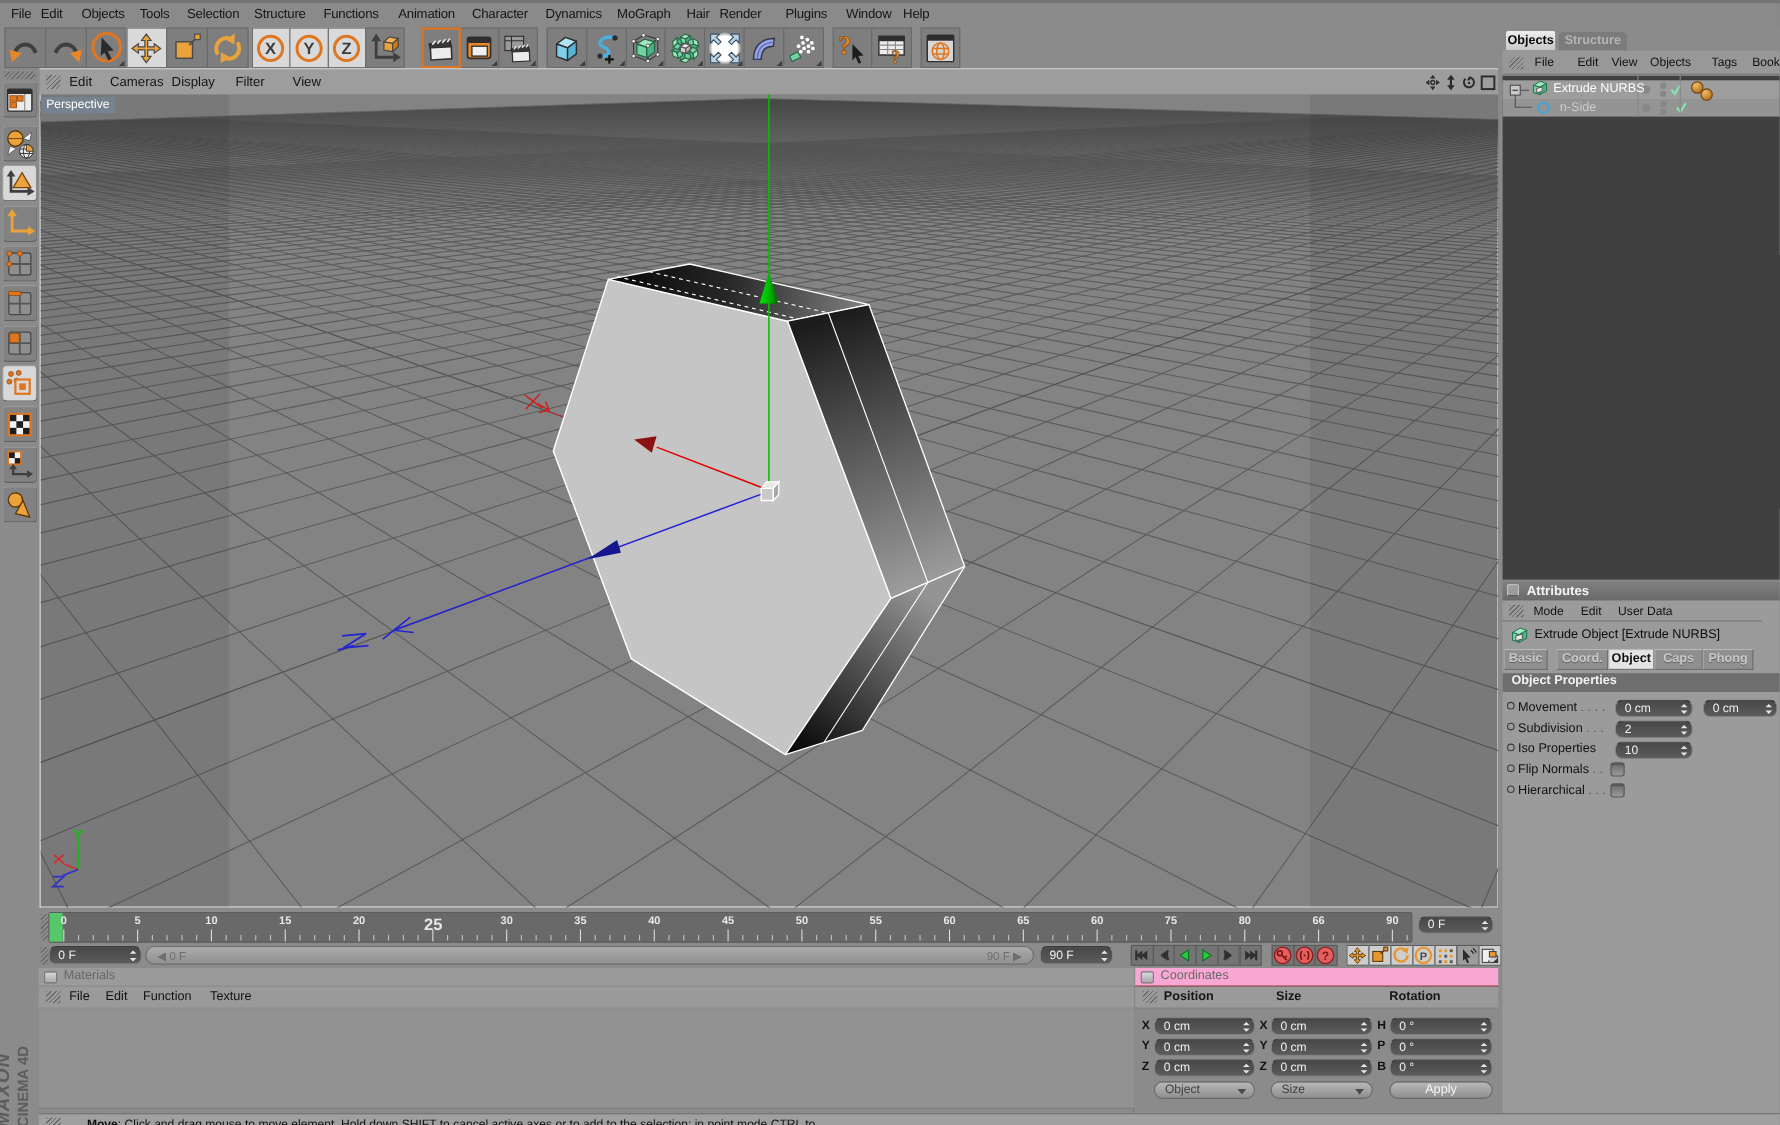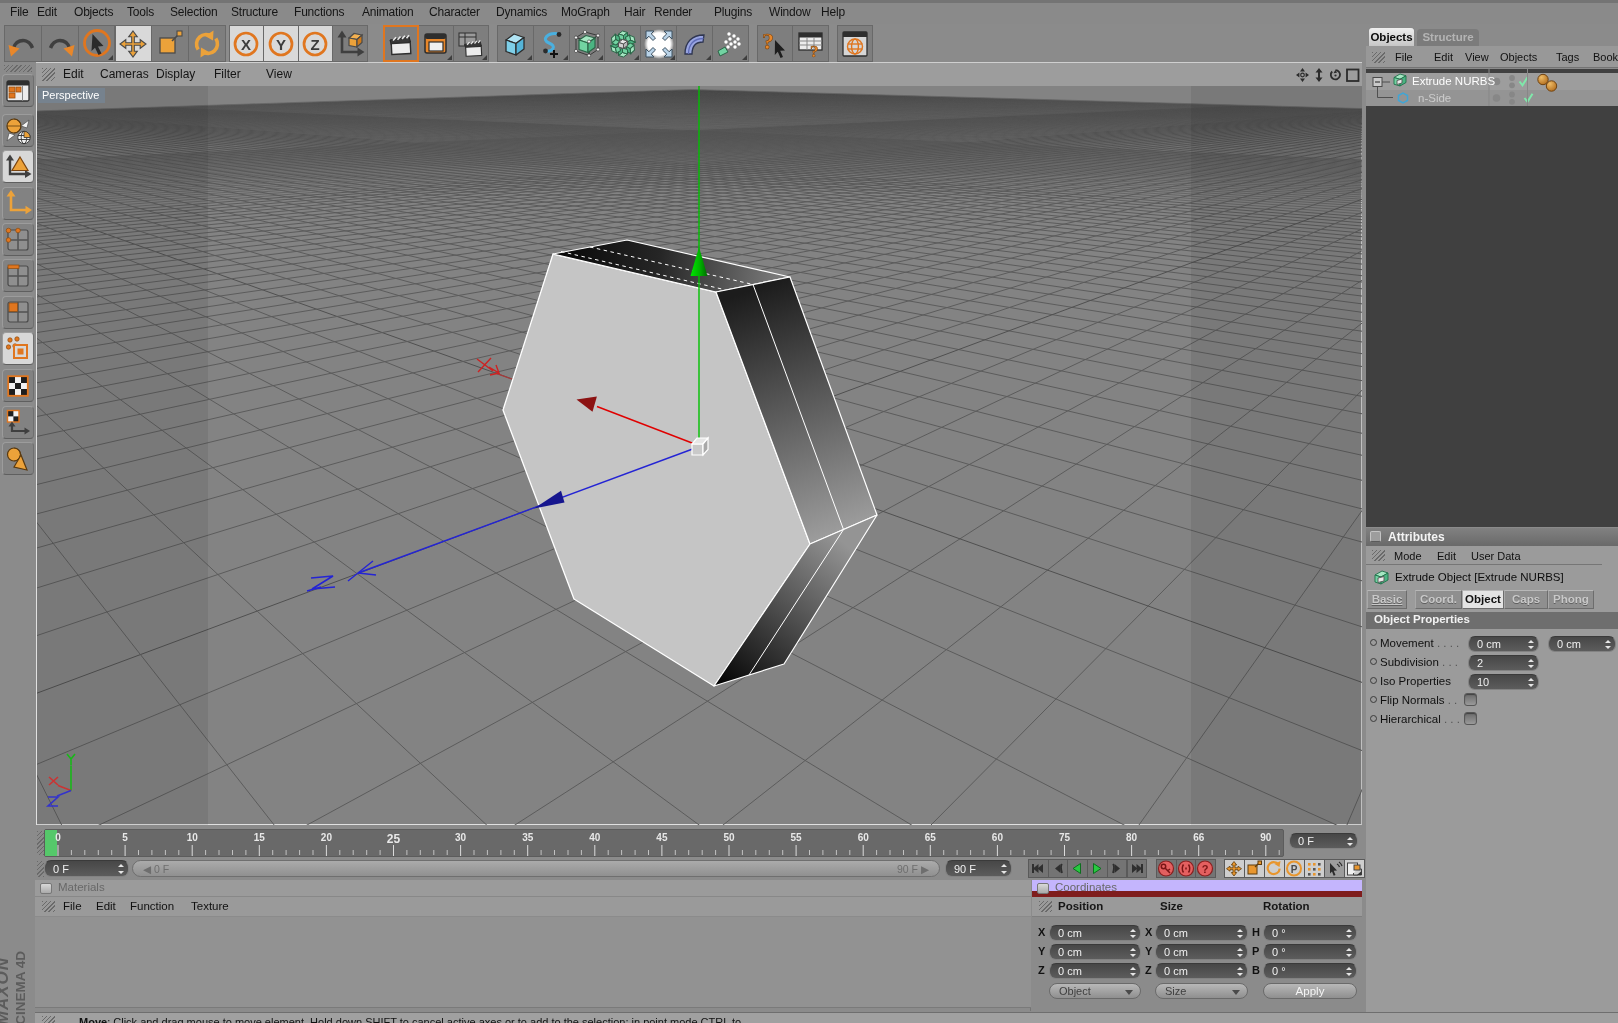--- a/index.html
+++ b/index.html
@@ -1013,21 +1013,21 @@
 </div>
 <svg class="abs" style="left:1374px;top:570px;" width="15" height="15" viewBox="0 0 15 15">
   <g stroke="#1f6f4a" stroke-width="0.9">
     <polygon points="1,5 8,1 14,3 7,7" fill="#a5e6c2"></polygon>
     <polygon points="1,5 7,7 7,14 1,12" fill="#72d3a2"></polygon>
     <polygon points="7,7 14,3 14,10 7,14" fill="#4bb482"></polygon>
     <polygon points="4,8 10,6.5 10,11 4,12.5" fill="#e8e8e8" stroke="#555"></polygon>
   </g>
 </svg>
 <span class="abs" style="left:1395px;top:571px;font-size:11.5px;color:#0c0c0c;">Extrude Object [Extrude NURBS]</span>
-<div class="ptab" style="left:1367px;width:40px;text-decoration:underline;">Basic</div>
+<div class="ptab" style="left:1367px;width:40px;">Basic</div>
 <div class="ptab" style="left:1415px;width:47px;">Coord.</div>
 <div class="ptab lit" style="left:1462px;width:42px;">Object</div>
 <div class="ptab" style="left:1504px;width:44px;">Caps</div>
 <div class="ptab" style="left:1548px;width:46px;">Phong</div>
 <div class="abs" style="left:1366px;top:612px;width:252px;height:17px;background:#6e6e6e;">
   <span class="abs" style="left:8px;top:1px;font-size:11.5px;font-weight:bold;color:#f2f2f2;">Object Properties</span>
 </div>
 <div class="prow" style="top:637px;">Movement <span style="color:#555;">. . . .</span></div>
 <div class="prow" style="top:656px;">Subdivision <span style="color:#555;">. . .</span></div>
 <div class="prow" style="top:675px;">Iso Properties</div>
@@ -1055,21 +1055,21 @@
 <div class="abs" style="left:36px;top:828px;width:1326px;height:30px;background:#8b8b8b;">
   <div class="abs hatch" style="left:1px;top:3px;width:7px;height:24px;"></div>
   <div class="abs" style="left:8px;top:1px;width:1240px;height:28px;background:#696969;border-radius:2px;border:1px solid #5c5c5c;">
     <div class="abs" style="left:0;top:0;width:12px;height:26px;background:#55c86a;"></div>
     <div id="ruler">
         <span style="position:absolute;left:5.0px;top:2px;width:16px;text-align:center;font-size:10px;font-weight:bold;color:#e8e8e8;">0</span>
         <span style="position:absolute;left:72.1px;top:2px;width:16px;text-align:center;font-size:10px;font-weight:bold;color:#e8e8e8;">5</span>
         <span style="position:absolute;left:139.2px;top:2px;width:16px;text-align:center;font-size:10px;font-weight:bold;color:#e8e8e8;">10</span>
         <span style="position:absolute;left:206.3px;top:2px;width:16px;text-align:center;font-size:10px;font-weight:bold;color:#e8e8e8;">15</span>
         <span style="position:absolute;left:273.4px;top:2px;width:16px;text-align:center;font-size:10px;font-weight:bold;color:#e8e8e8;">20</span>
-        <span style="position:absolute;left:340.5px;top:2px;width:16px;text-align:center;font-size:12px;font-weight:bold;color:#e8e8e8;">25</span>
+        <span style="position:absolute;left:340.5px;top:2px;width:16px;text-align:center;font-size:15px;font-weight:bold;color:#e8e8e8;">25</span>
         <span style="position:absolute;left:407.6px;top:2px;width:16px;text-align:center;font-size:10px;font-weight:bold;color:#e8e8e8;">30</span>
         <span style="position:absolute;left:474.7px;top:2px;width:16px;text-align:center;font-size:10px;font-weight:bold;color:#e8e8e8;">35</span>
         <span style="position:absolute;left:541.8px;top:2px;width:16px;text-align:center;font-size:10px;font-weight:bold;color:#e8e8e8;">40</span>
         <span style="position:absolute;left:608.9px;top:2px;width:16px;text-align:center;font-size:10px;font-weight:bold;color:#e8e8e8;">45</span>
         <span style="position:absolute;left:676.0px;top:2px;width:16px;text-align:center;font-size:10px;font-weight:bold;color:#e8e8e8;">50</span>
         <span style="position:absolute;left:743.1px;top:2px;width:16px;text-align:center;font-size:10px;font-weight:bold;color:#e8e8e8;">55</span>
         <span style="position:absolute;left:810.2px;top:2px;width:16px;text-align:center;font-size:10px;font-weight:bold;color:#e8e8e8;">60</span>
         <span style="position:absolute;left:877.3px;top:2px;width:16px;text-align:center;font-size:10px;font-weight:bold;color:#e8e8e8;">65</span>
         <span style="position:absolute;left:944.4px;top:2px;width:16px;text-align:center;font-size:10px;font-weight:bold;color:#e8e8e8;">60</span>
         <span style="position:absolute;left:1011.5px;top:2px;width:16px;text-align:center;font-size:10px;font-weight:bold;color:#e8e8e8;">75</span>
@@ -1311,21 +1311,21 @@
     <div class="abs hatch" style="left:7px;top:4px;width:13px;height:11px;"></div>
     <span class="abs" style="left:28px;top:3px;font-size:11.5px;color:#111;">File</span>
     <span class="abs" style="left:61px;top:3px;font-size:11.5px;color:#111;">Edit</span>
     <span class="abs" style="left:95px;top:3px;font-size:11.5px;color:#111;">Function</span>
     <span class="abs" style="left:156px;top:3px;font-size:11.5px;color:#111;">Texture</span>
   </div>
   <div class="abs" style="left:0;top:37px;width:996px;height:91px;background:#929292;border-bottom:1px solid #7a7a7a;"></div>
 </div>
 
 <div class="abs" style="left:1032px;top:880px;width:330px;height:131px;">
-  <div class="abs" style="left:0;top:0;width:330px;height:17px;background:#c4b5fd;border-bottom:6px solid #7f1d1d;">
+  <div class="abs" style="left:0;top:0;width:330px;height:17px;background:#f9a8d4;border-bottom:1px solid #7f1d1d;">
     <div class="abs" style="left:5px;top:2.5px;width:12px;height:11px;background:linear-gradient(#d8d8d8,#aaa);border:1px solid #777;border-radius:2px;"></div>
     <span class="abs" style="left:23px;top:1px;font-size:11.5px;color:#686868;">Coordinates</span>
   </div>
   <div class="abs" style="left:0;top:17px;width:330px;height:20px;background:#9a9a9a;border-bottom:1px solid #7e7e7e;">
     <div class="abs hatch" style="left:7px;top:4px;width:13px;height:11px;"></div>
     <span class="abs" style="left:26px;top:3px;font-size:11.5px;font-weight:bold;color:#161616;">Position</span>
     <span class="abs" style="left:128px;top:3px;font-size:11.5px;font-weight:bold;color:#161616;">Size</span>
     <span class="abs" style="left:231px;top:3px;font-size:11.5px;font-weight:bold;color:#161616;">Rotation</span>
   </div>
   <span class="abs" style="left:6px;top:46px;font-size:11px;font-weight:bold;color:#111;">X</span>

